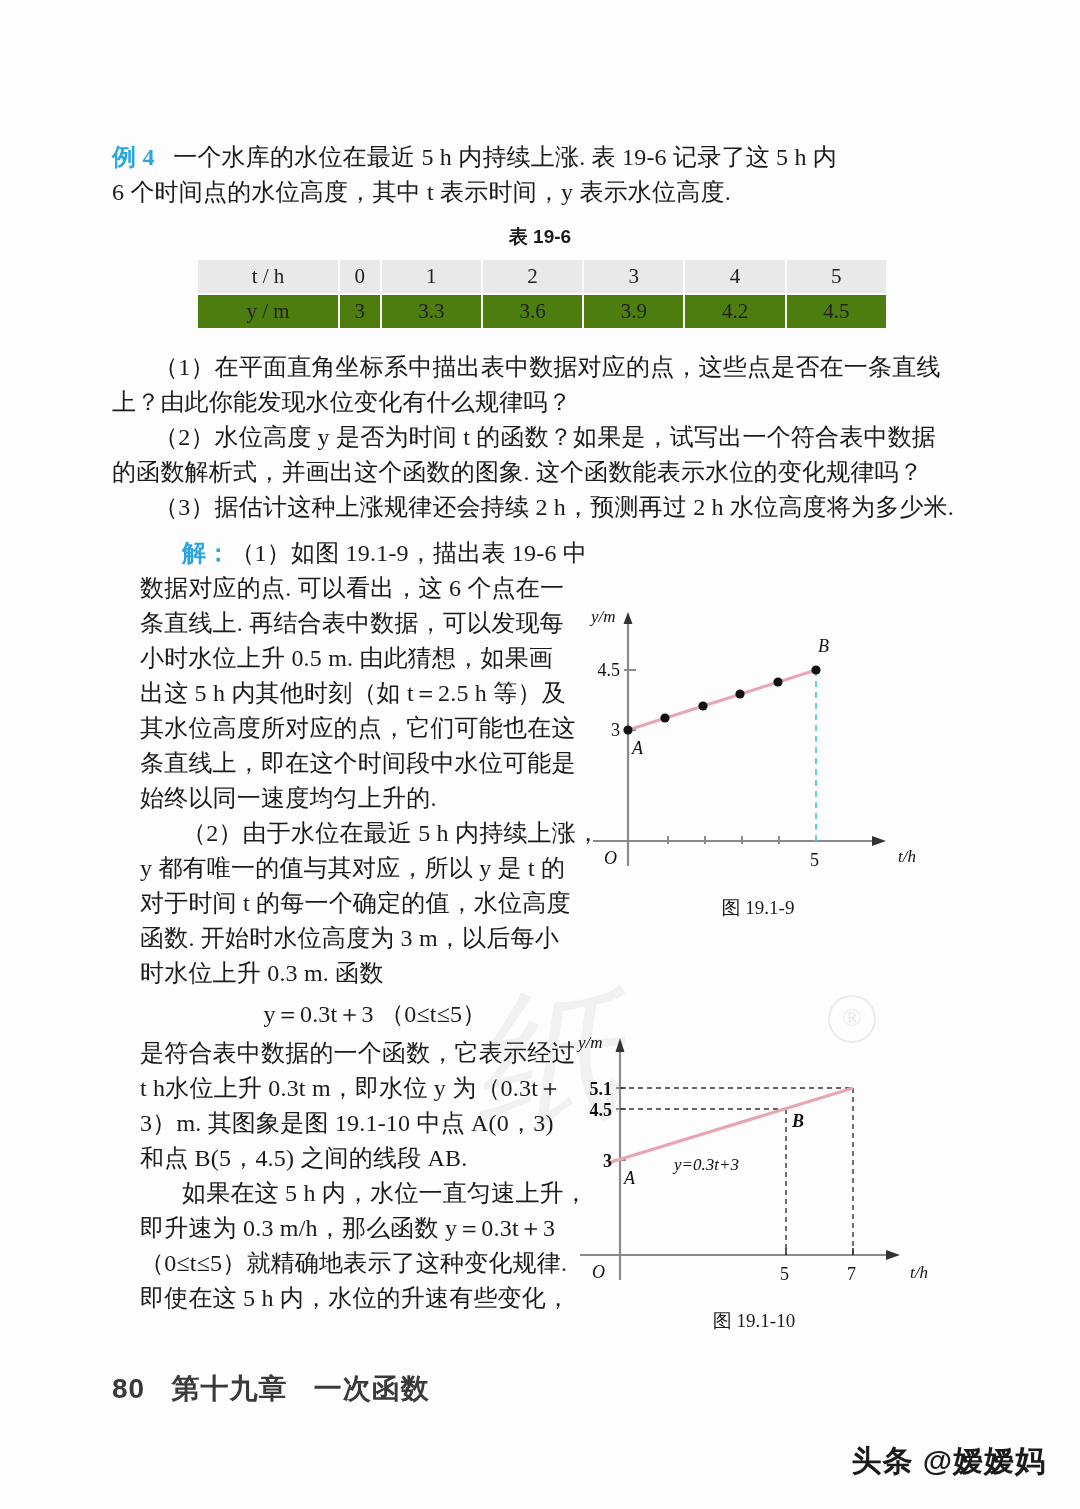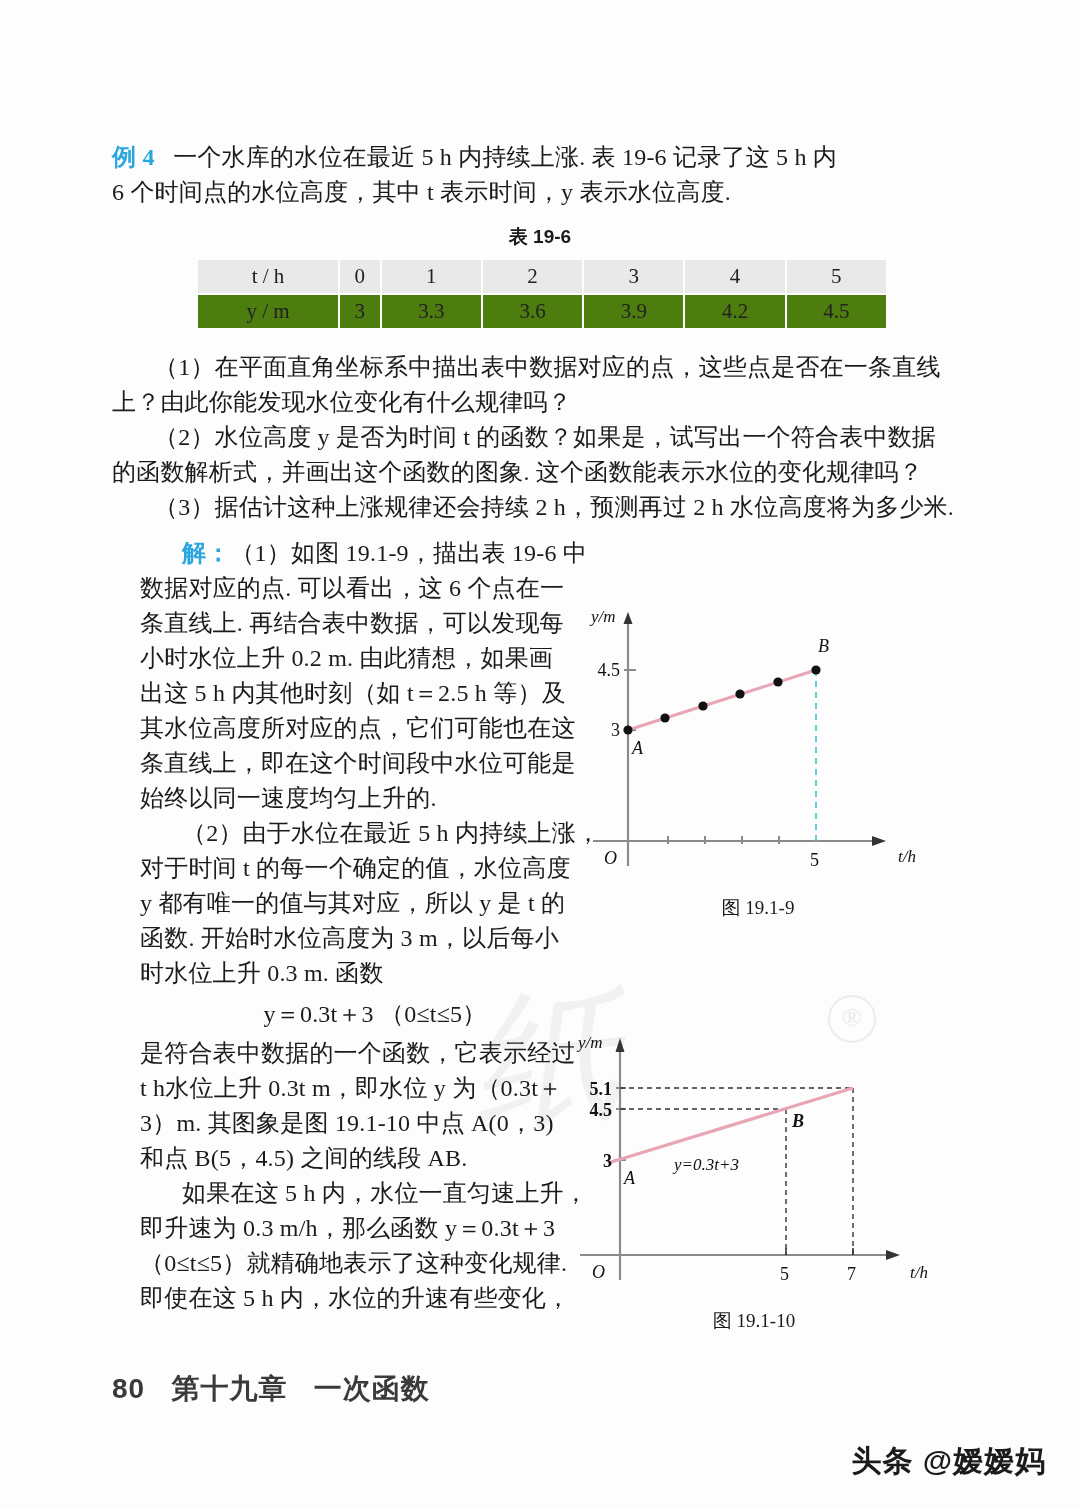--- a/index.html
+++ b/index.html
@@ -115,29 +115,29 @@
     <span class="ln">上？由此你能发现水位变化有什么规律吗？</span>
     <span class="ln" style="text-indent:42px">（2）水位高度 y 是否为时间 t 的函数？如果是，试写出一个符合表中数据</span>
     <span class="ln">的函数解析式，并画出这个函数的图象. 这个函数能表示水位的变化规律吗？</span>
     <span class="ln" style="text-indent:42px">（3）据估计这种上涨规律还会持续 2 h，预测再过 2 h 水位高度将为多少米.</span>
   </div>
 
   <div id="solution" class="txt">
     <span class="ln" style="text-indent:42px"><span class="hl">解：</span><span>（1）如图 19.1-9，描出表 19-6 中</span></span>
     <span class="ln">数据对应的点. 可以看出，这 6 个点在一</span>
     <span class="ln">条直线上. 再结合表中数据，可以发现每</span>
-    <span class="ln">小时水位上升 0.2 m. 由此猜想，如果画</span>
+    <span class="ln">小时水位上升 0.5 m. 由此猜想，如果画</span>
     <span class="ln">出这 5 h 内其他时刻（如 t＝2.5 h 等）及</span>
     <span class="ln">其水位高度所对应的点，它们可能也在这</span>
     <span class="ln">条直线上，即在这个时间段中水位可能是</span>
     <span class="ln">始终以同一速度均匀上升的.</span>
 
     <span class="ln" style="text-indent:42px">（2）由于水位在最近 5 h 内持续上涨，</span>
+    <span class="ln">y 都有唯一的值与其对应，所以 y 是 t 的</span>
     <span class="ln">对于时间 t 的每一个确定的值，水位高度</span>
-    <span class="ln">y 都有唯一的值与其对应，所以 y 是 t 的</span>
     <span class="ln">函数. 开始时水位高度为 3 m，以后每小</span>
     <span class="ln">时水位上升 0.3 m. 函数</span>
 
     <span class="formula">y＝0.3t＋3 （0≤t≤5）</span>
 
     <span class="ln">是符合表中数据的一个函数，它表示经过</span>
     <span class="ln">t h水位上升 0.3t m，即水位 y 为（0.3t＋</span>
     <span class="ln">3）m. 其图象是图 19.1-10 中点 A(0，3)</span>
     <span class="ln">和点 B(5，4.5) 之间的线段 AB.</span>
 

